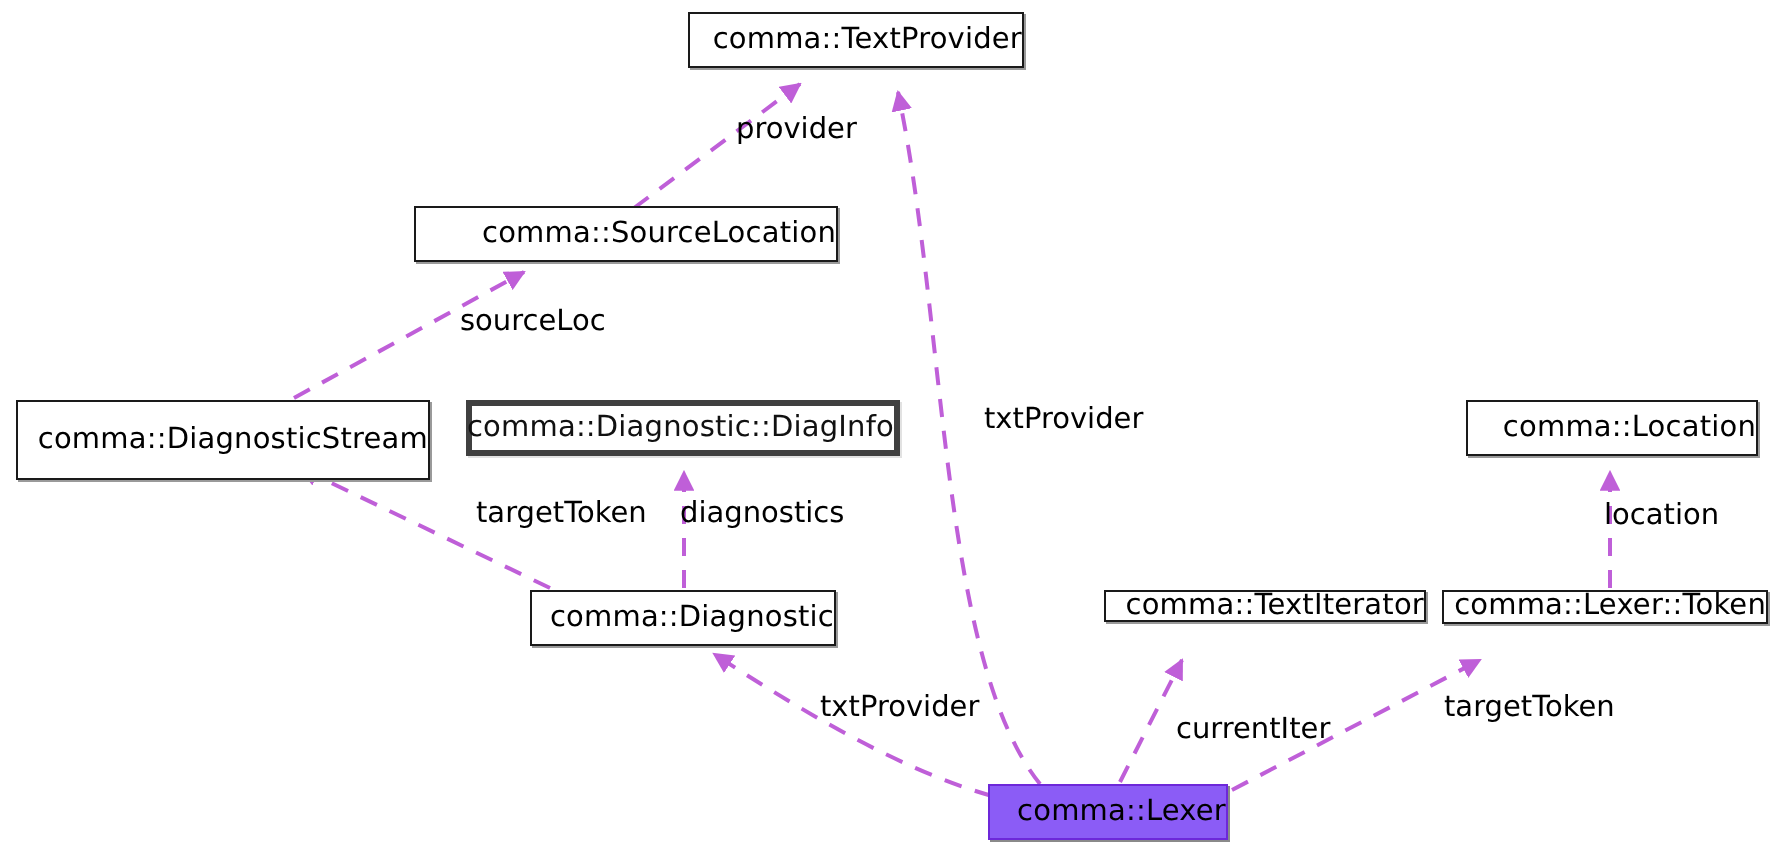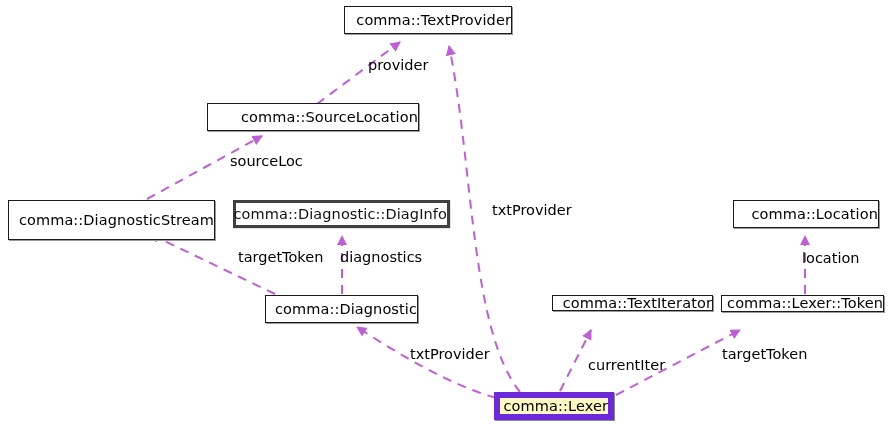--- a/index.html
+++ b/index.html
@@ -32,22 +32,22 @@
     background: #ffffff;
     border: 1px solid #000000;
     color: #000000;
     font-size: 14.5px;
     line-height: 1;
     white-space: nowrap;
     letter-spacing: 0.1px;
     z-index: 3;
   }
   .node.central {
-    background: #fef9c3;
-    border: 6px solid #6d28d9;
+    background: #8b5cf6;
+    border: 1px solid #6d28d9;
     box-shadow: 1px 1px 0 0 #8a8a8a;
   }
   .node.solid {
     border: 1px solid #1a1a1a;
     box-shadow: 1px 1px 0 0 #9a9a9a;
   }
   .node.muted {
     border: 3px solid #404040;
     color: #111111;
     box-shadow: 1px 1px 0 0 #e2e2e2;

